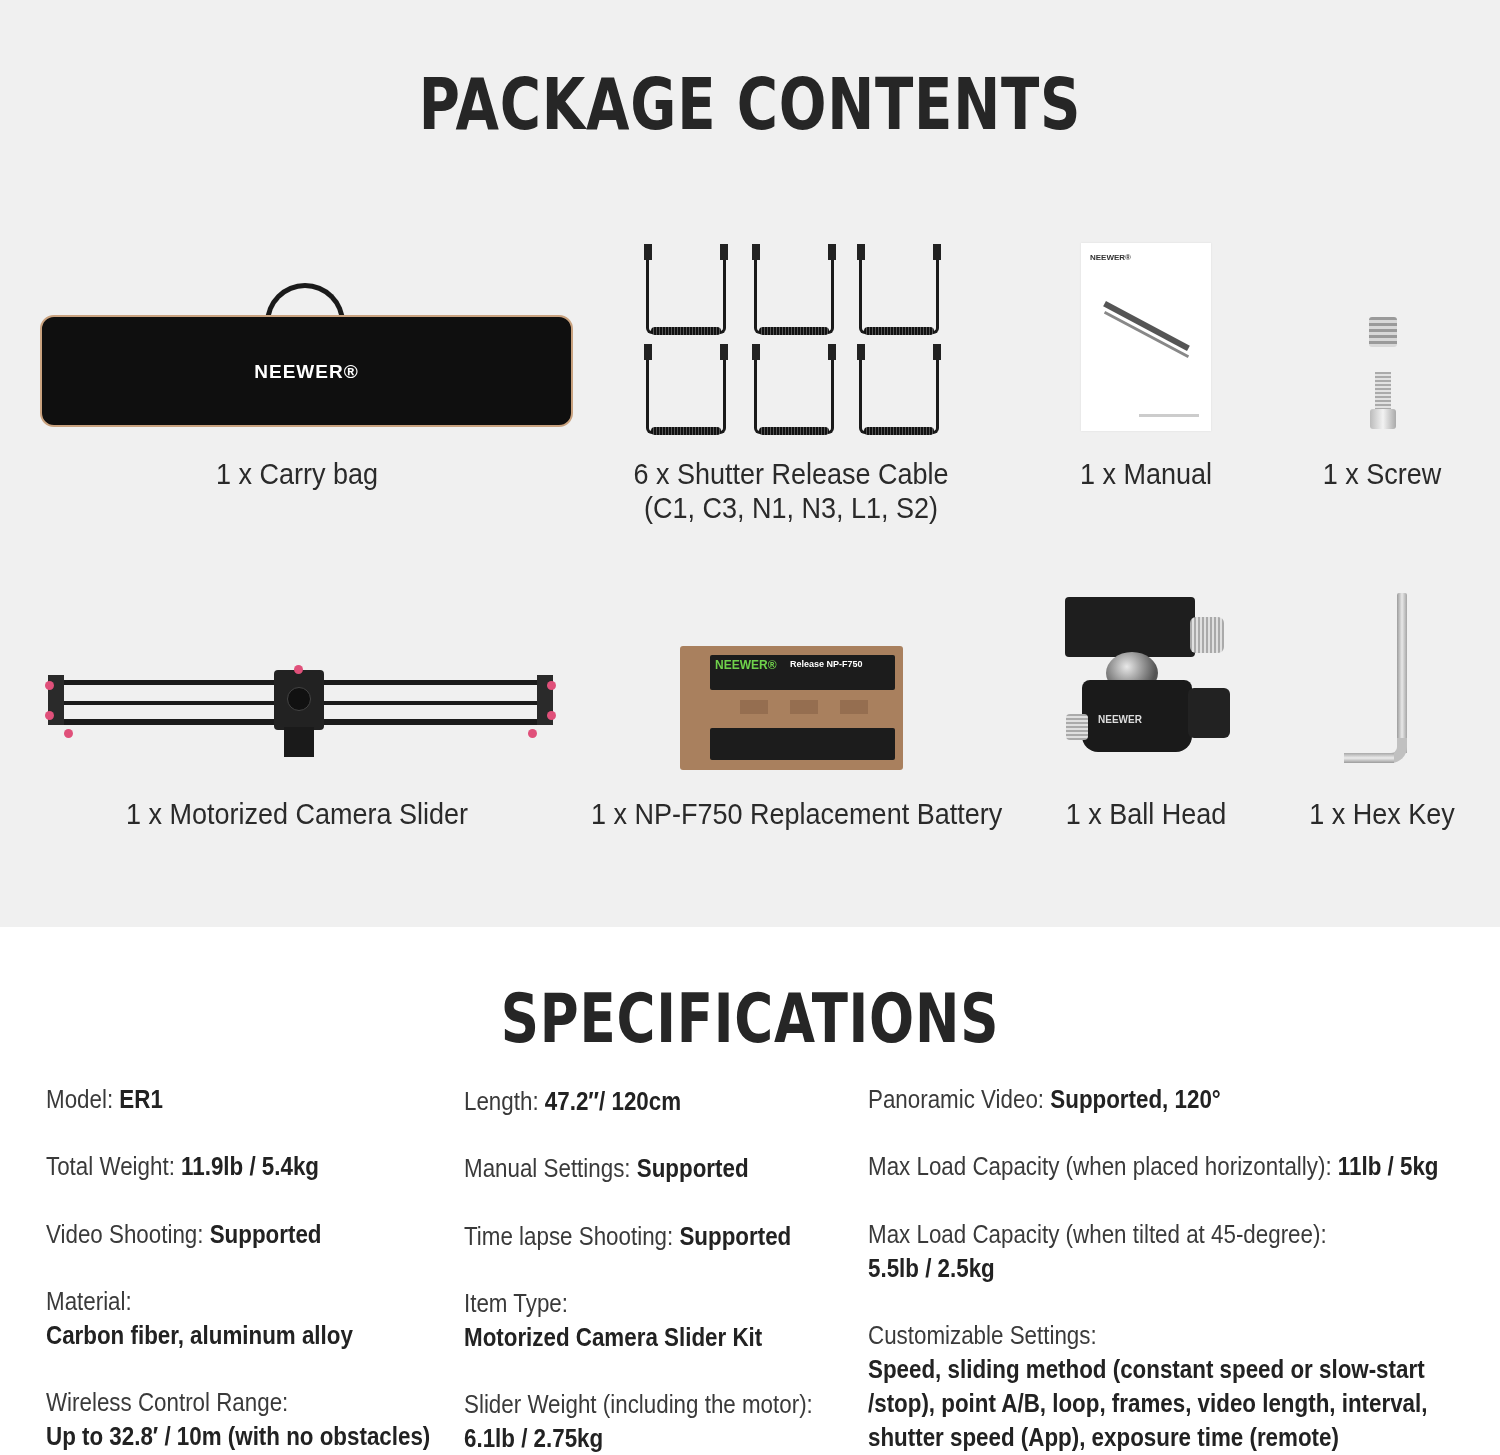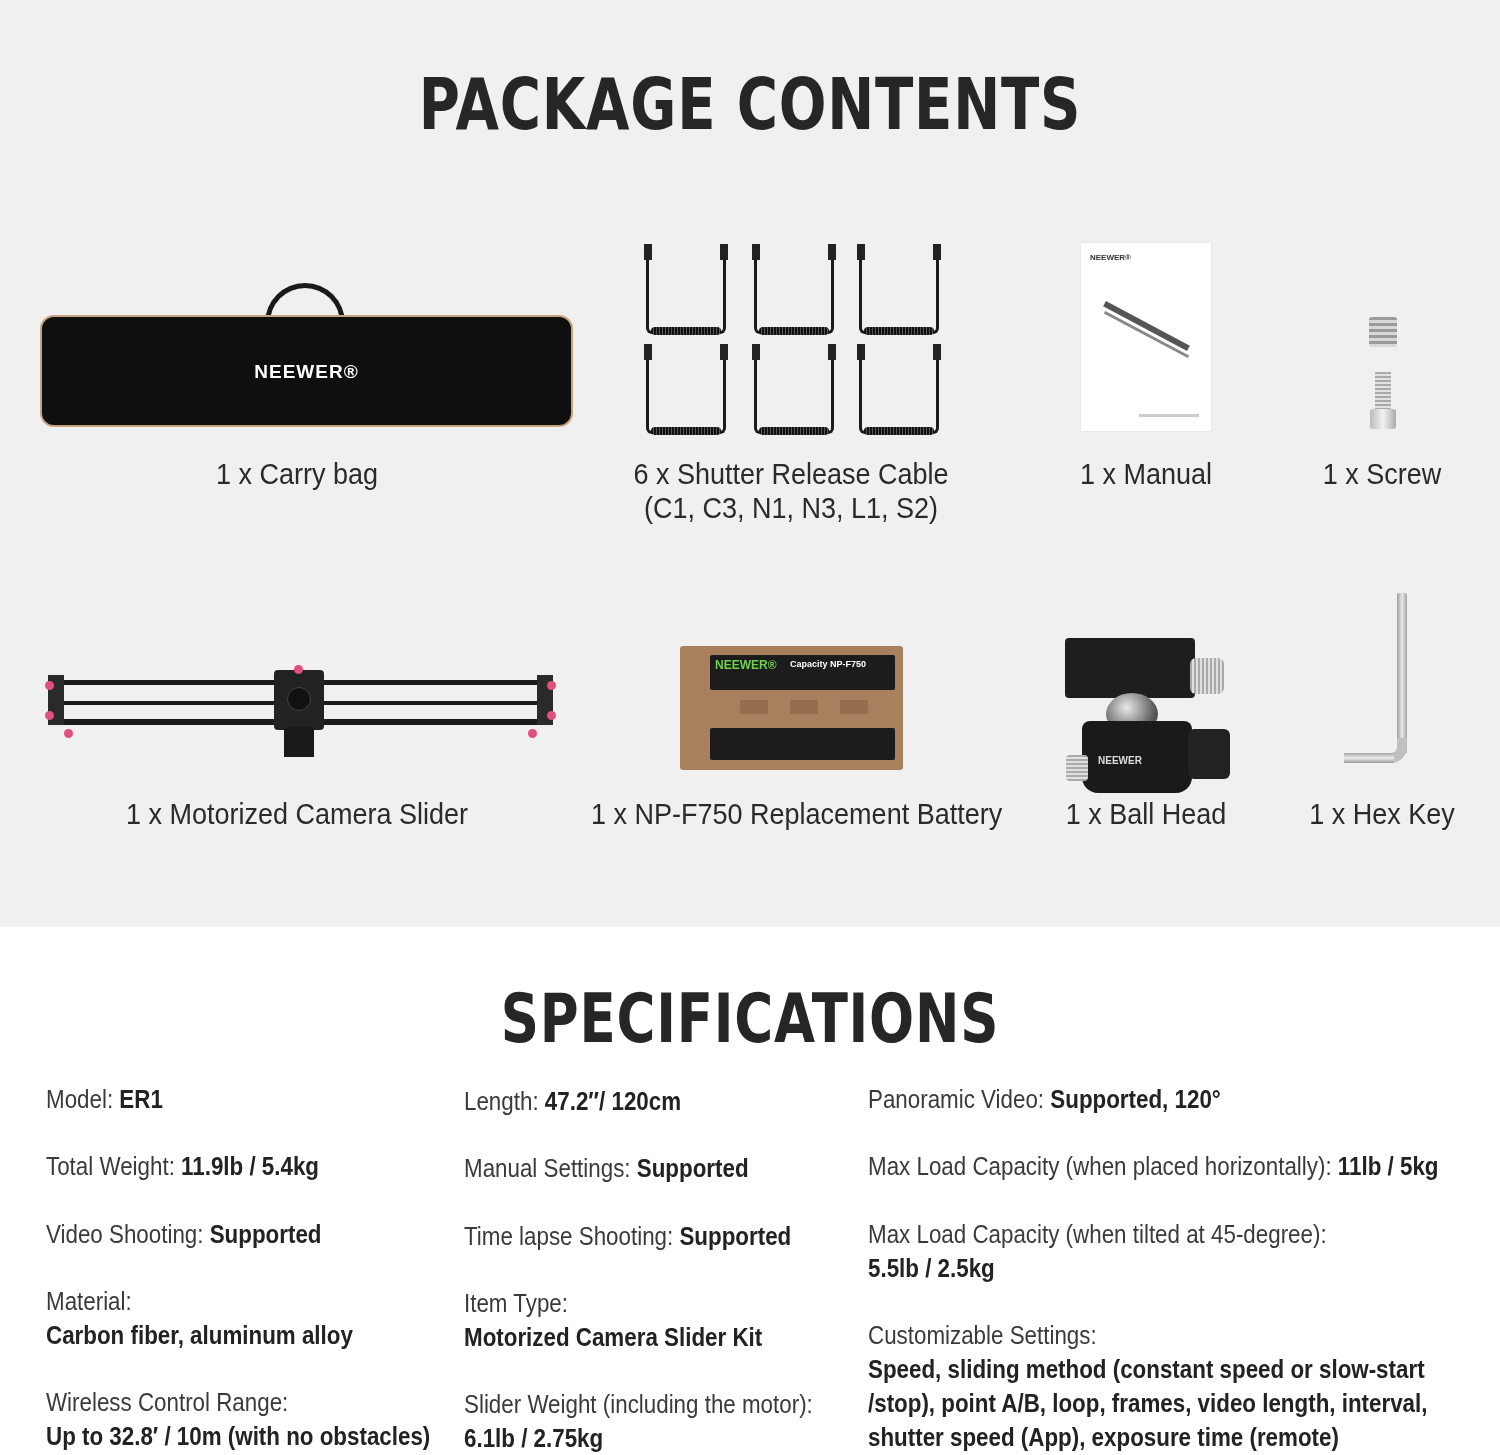--- a/index.html
+++ b/index.html
@@ -65,21 +65,21 @@
 
   
   .battery { left: 680px; top: 646px; width: 223px; height: 124px; background: #a9805e; border-radius: 3px; }
   .battery .label1 { position: absolute; left: 30px; top: 9px; width: 185px; height: 35px; background: #1c1c1c; border-radius: 2px; }
   .battery .brand { position: absolute; left: 5px; top: 3px; color: #6fd14b; font-weight: bold; font-size: 12px; }
   .battery .model { position: absolute; left: 80px; top: 4px; color: #fff; font-weight: bold; font-size: 9px; }
   .battery .label2 { position: absolute; left: 30px; top: 82px; width: 185px; height: 32px; background: #1c1c1c; border-radius: 2px; }
   .battery .slot { position: absolute; top: 54px; width: 28px; height: 14px; background: #956e50; }
 
   
-  .ballhead { left: 1060px; top: 633px; width: 172px; height: 162px; }
+  .ballhead { left: 1060px; top: 592px; width: 172px; height: 162px; }
   .ballhead .plate { position: absolute; left: 5px; top: 5px; width: 130px; height: 60px; background: #1e1e1e; border-radius: 4px; }
   .ballhead .knob1 { position: absolute; left: 130px; top: 25px; width: 34px; height: 36px; background: repeating-linear-gradient(90deg,#aaa 0 2px,#e0e0e0 2px 4px); border-radius: 6px; }
   .ballhead .ball { position: absolute; left: 46px; top: 60px; width: 52px; height: 42px; background: radial-gradient(circle at 40% 35%, #e8e8e8, #555 70%); border-radius: 50%; }
   .ballhead .base { position: absolute; left: 22px; top: 88px; width: 110px; height: 72px; background: #1a1a1a; border-radius: 8px 8px 16px 16px; }
   .ballhead .logo { position: absolute; left: 38px; top: 122px; color: #ddd; font-size: 10px; font-weight: bold; }
   .ballhead .lever { position: absolute; left: 128px; top: 96px; width: 42px; height: 50px; background: #222; border-radius: 6px; }
   .ballhead .knob2 { position: absolute; left: 6px; top: 122px; width: 22px; height: 26px; background: repeating-linear-gradient(180deg,#aaa 0 2px,#e0e0e0 2px 4px); border-radius: 4px; }
 
   
   .hexkey { left: 1344px; top: 593px; width: 70px; height: 176px; }
@@ -166,21 +166,21 @@
     <div class="carriage"></div>
     <div class="disc"></div>
     <div class="motor"></div>
     <div class="knob" style="left:246px; top:0px;"></div>
   </div>
   <div class="caption" style="left:97px; width:400px; top:797px;">1 x Motorized Camera Slider</div>
 
   <div class="item battery">
     <div class="label1">
       <span class="brand">NEEWER®</span>
-      <span class="model">Capacity NP-F750</span>
+      <span class="model">Release NP-F750</span>
     </div>
     <div class="slot" style="left:60px;"></div>
     <div class="slot" style="left:110px;"></div>
     <div class="slot" style="left:160px;"></div>
     <div class="label2"></div>
   </div>
   <div class="caption" style="left:569px; width:440px; top:797px;">1 x NP-F750 Replacement Battery</div>
 
   <div class="item ballhead">
     <div class="plate"></div>

